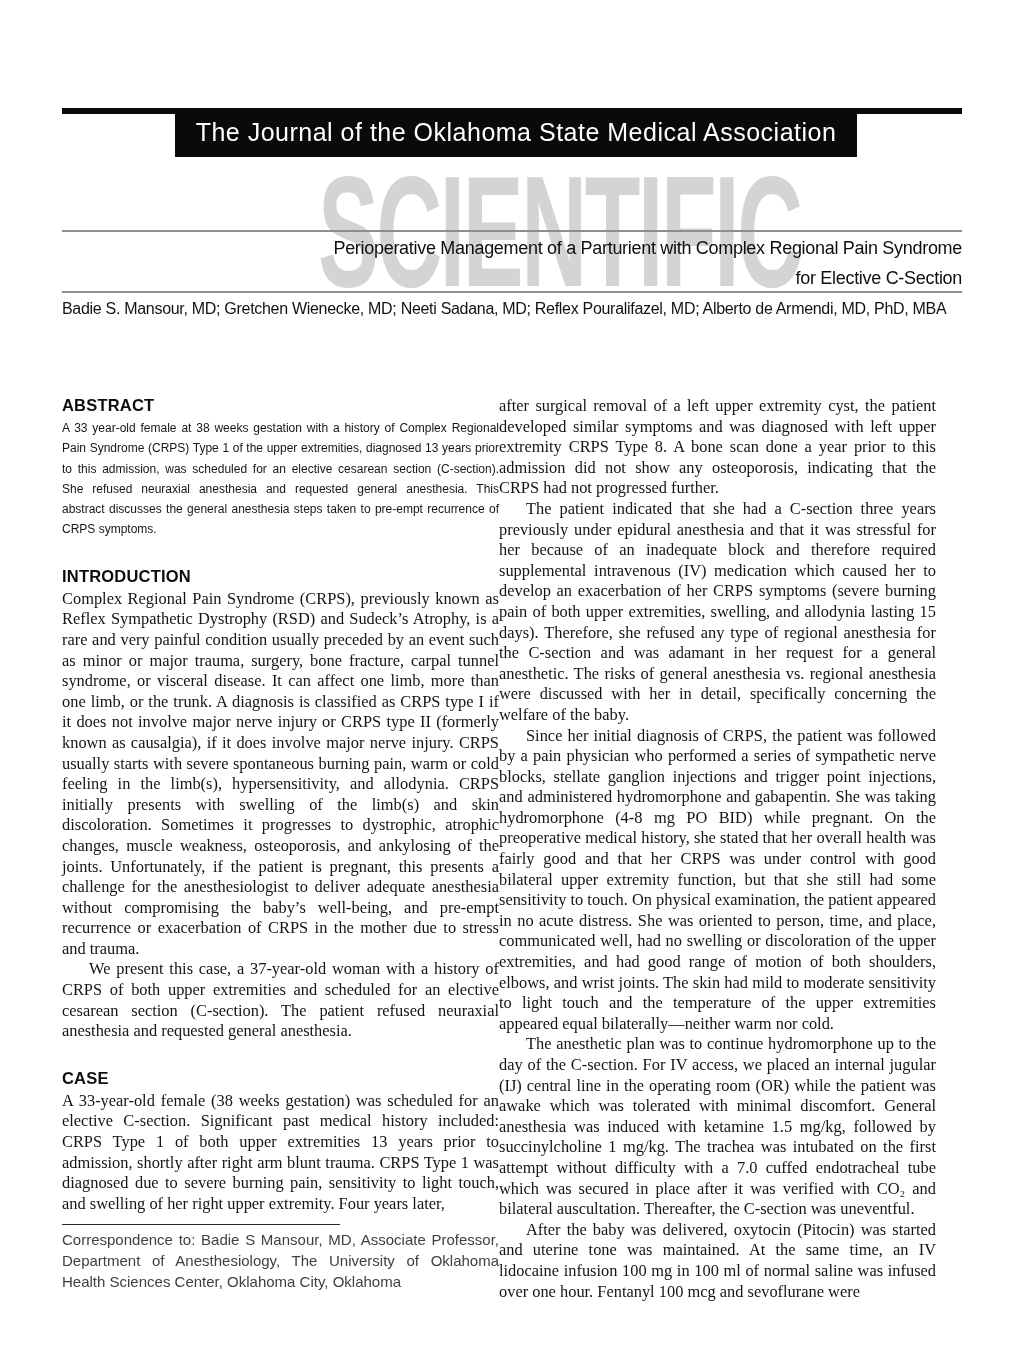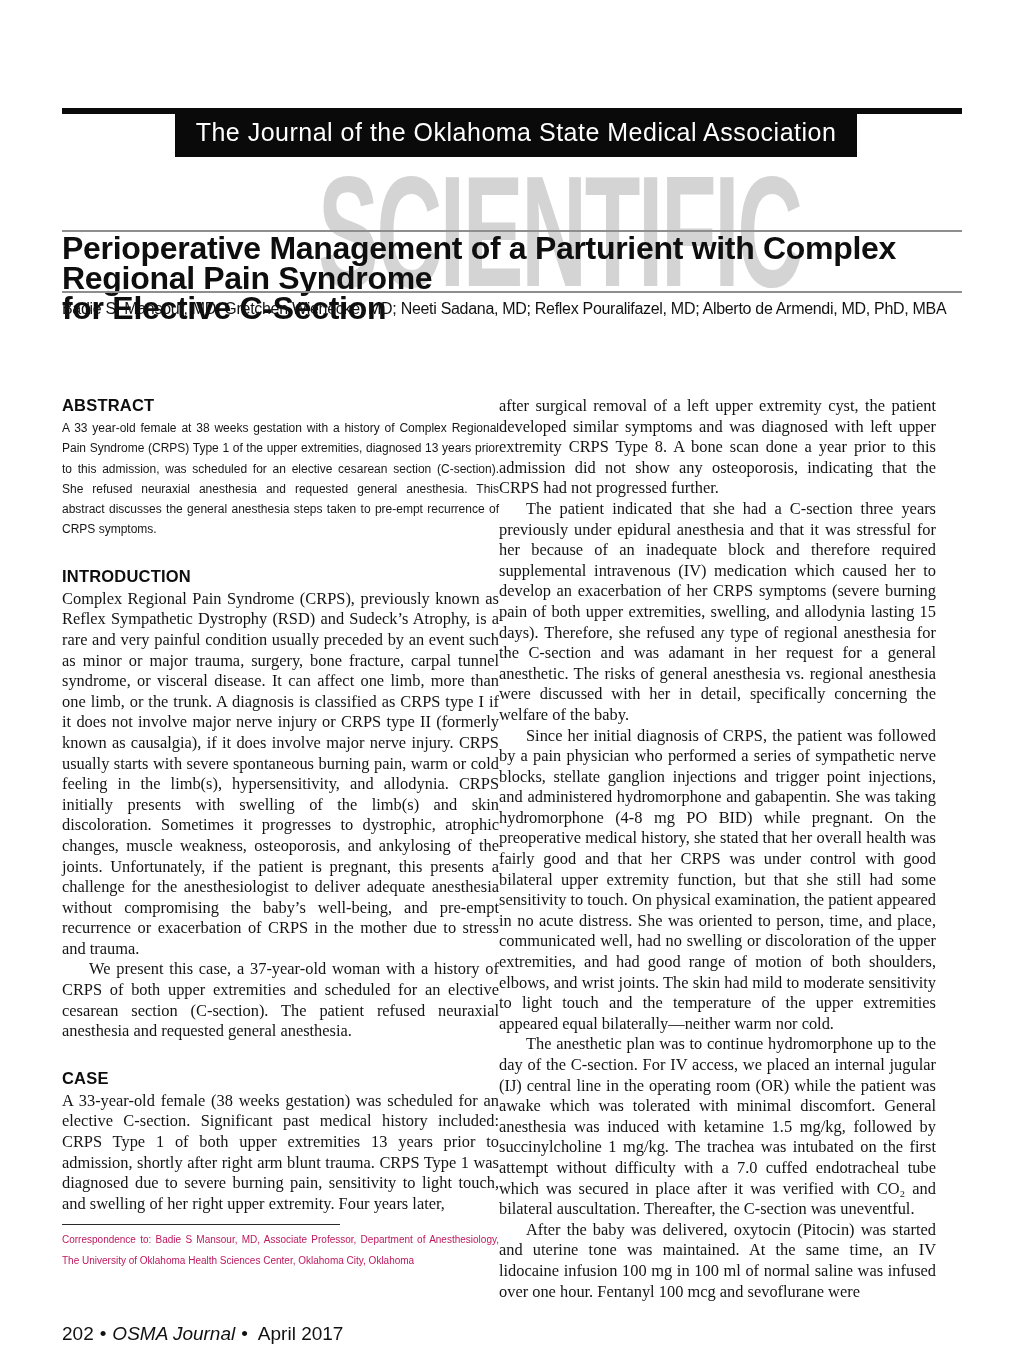--- a/index.html
+++ b/index.html
@@ -15,41 +15,41 @@
   .watermark{position:absolute;left:318px;top:106px;z-index:0;
              font-size:157px;font-weight:bold;line-height:1;color:#d4d4d4;
              white-space:nowrap;transform:scaleX(0.58);transform-origin:left top;
              letter-spacing:-4px;}
 
   .rule{position:absolute;left:62px;width:900px;height:2px;background:#8e8e8e;z-index:2;}
   .rule-above-title{top:183px;}
   .rule-below-title{top:244px;}
 
   .article-title{position:absolute;left:62px;top:186px;width:900px;z-index:1;
-                 font-weight:bold;font-size:32px;line-height:30px;letter-spacing:-0.3px;color:#0e0e0e;}
+                 font-weight:normal;font-size:18px;line-height:30px;letter-spacing:-0.3px;color:#0e0e0e;text-align:right;}
   .authors{position:absolute;left:62px;top:253px;width:900px;z-index:1;
            font-size:16px;letter-spacing:-0.3px;color:#121212;}
 
   
   .columns{position:absolute;left:62px;top:349px;width:900px;display:flex;z-index:1;}
   .col{width:437px;}
 
   .sec-heading{font-family:"Liberation Sans",sans-serif;font-weight:bold;font-size:16.5px;
                letter-spacing:0.2px;color:#0e0e0e;margin:0 0 3px 0;}
   .sec-heading.spaced{margin-top:27px;}
 
   .sans-body{font-family:"Liberation Sans",sans-serif;font-size:12px;line-height:20.3px;
              text-align:justify;color:#161616;margin:0;}
   .serif-body{font-family:"Liberation Serif","DejaVu Serif",serif;font-size:16.4px;line-height:20.6px;
               text-align:justify;color:#141414;margin:0;}
   .serif-body.indent{text-indent:27px;}
 
   .footnote-rule{width:278px;height:1px;background:#2a2a2a;margin-top:10px;}
-  .correspondence{font-family:"Liberation Sans",sans-serif;font-size:10px;line-height:20.6px;
-                  text-align:justify;color:#be185d;margin:5px 0 0 0;}
+  .correspondence{font-family:"Liberation Sans",sans-serif;font-size:15px;line-height:20.6px;
+                  text-align:justify;color:#404040;margin:5px 0 0 0;}
 
   .footer{position:absolute;left:62px;top:1276px;font-size:19px;color:#111;z-index:1;white-space:nowrap;}
   .footer .sep{margin:0 6px;}
   .footer .journal{font-style:italic;}
   .footer .issue{margin-left:4px;}
 </style>
 </head>
 <body>
 
 <div id="page">
@@ -93,17 +93,14 @@
     <div class="col">
       <p class="serif-body">after surgical removal of a left upper extremity cyst, the patient developed similar symptoms and was diagnosed with left upper extremity CRPS Type 8. A bone scan done a year prior to this admission did not show any osteoporosis, indicating that the CRPS had not progressed further.</p>
       <p class="serif-body indent">The patient indicated that she had a C-section three years previously under epidural anesthesia and that it was stressful for her because of an inadequate block and therefore required supplemental intravenous (IV) medication which caused her to develop an exacerbation of her CRPS symptoms (severe burning pain of both upper extremities, swelling, and allodynia lasting 15 days). Therefore, she refused any type of regional anesthesia for the C-section and was adamant in her request for a general anesthetic. The risks of general anesthesia vs. regional anesthesia were discussed with her in detail, specifically concerning the welfare of the baby.</p>
       <p class="serif-body indent">Since her initial diagnosis of CRPS, the patient was followed by a pain physician who performed a series of sympathetic nerve blocks, stellate ganglion injections and trigger point injections, and administered hydromorphone and gabapentin. She was taking hydromorphone (4-8 mg PO BID) while pregnant. On the preoperative medical history, she stated that her overall health was fairly good and that her CRPS was under control with good bilateral upper extremity function, but that she still had some sensitivity to touch. On physical examination, the patient appeared in no acute distress. She was oriented to person, time, and place, communicated well, had no swelling or discoloration of the upper extremities, and had good range of motion of both shoulders, elbows, and wrist joints. The skin had mild to moderate sensitivity to light touch and the temperature of the upper extremities appeared equal bilaterally—neither warm nor cold.</p>
       <p class="serif-body indent">The anesthetic plan was to continue hydromorphone up to the day of the C-section. For IV access, we placed an internal jugular (IJ) central line in the operating room (OR) while the patient was awake which was tolerated with minimal discomfort. General anesthesia was induced with ketamine 1.5 mg/kg, followed by succinylcholine 1 mg/kg. The trachea was intubated on the first attempt without difficulty with a 7.0 cuffed endotracheal tube which was secured in place after it was verified with CO₂ and bilateral auscultation. Thereafter, the C-section was uneventful.</p>
       <p class="serif-body indent">After the baby was delivered, oxytocin (Pitocin) was started and uterine tone was maintained. At the same time, an IV lidocaine infusion 100 mg in 100 ml of normal saline was infused over one hour. Fentanyl 100 mcg and sevoflurane were</p>
     </div>
 
   </div>
 
-  <div class="footer">
-    <span>202</span><span class="sep">•</span><span class="journal">OSMA Journal</span><span class="sep">•</span><span class="issue">April 2017</span>
-  </div>
 
 </div>
 
 </body></html>

